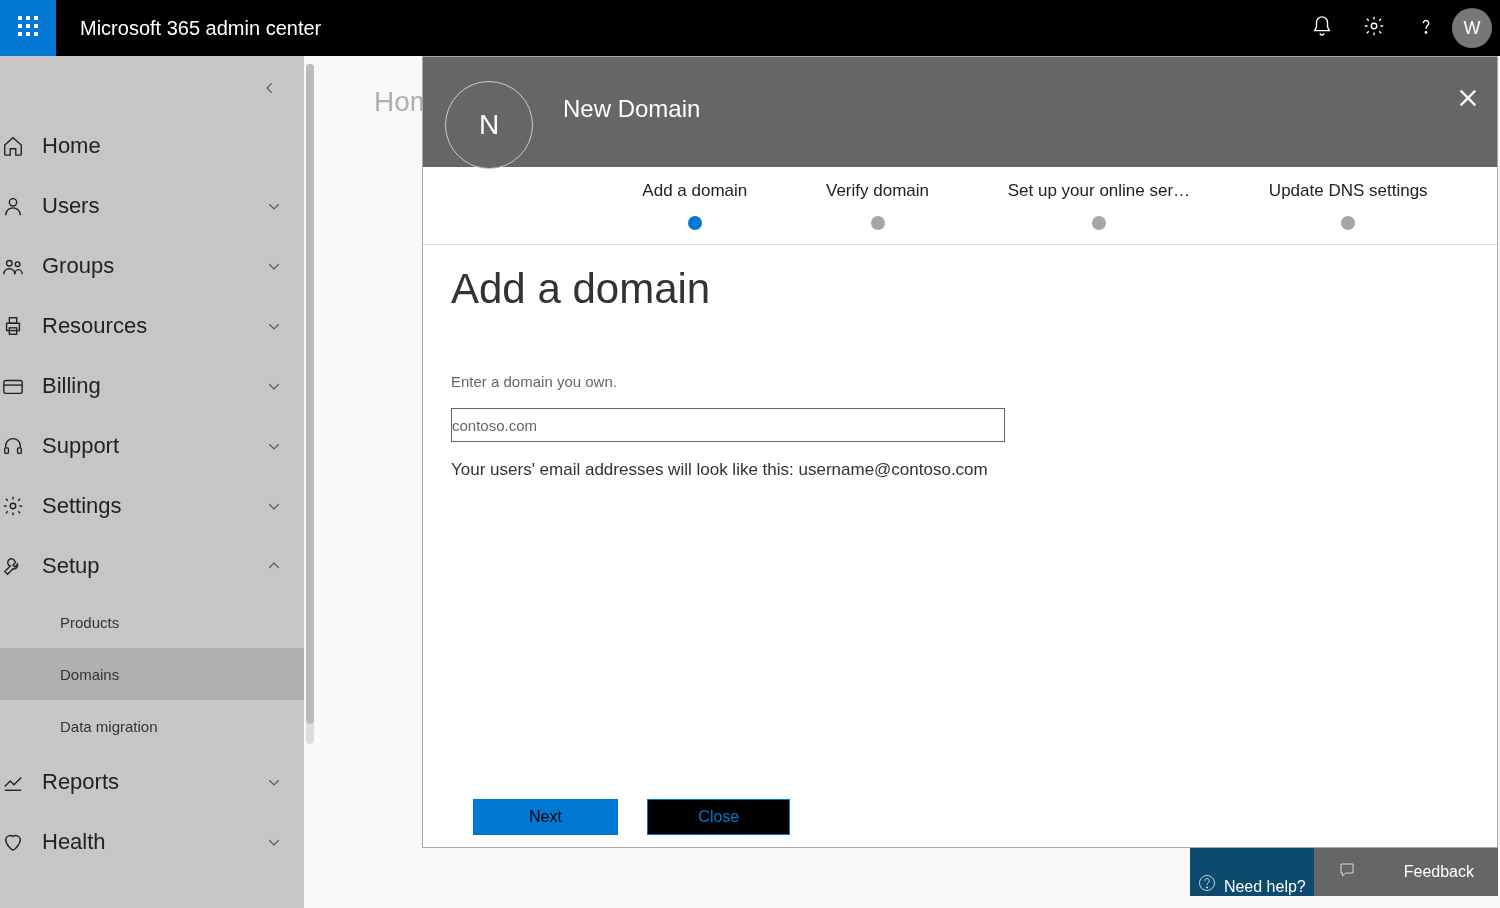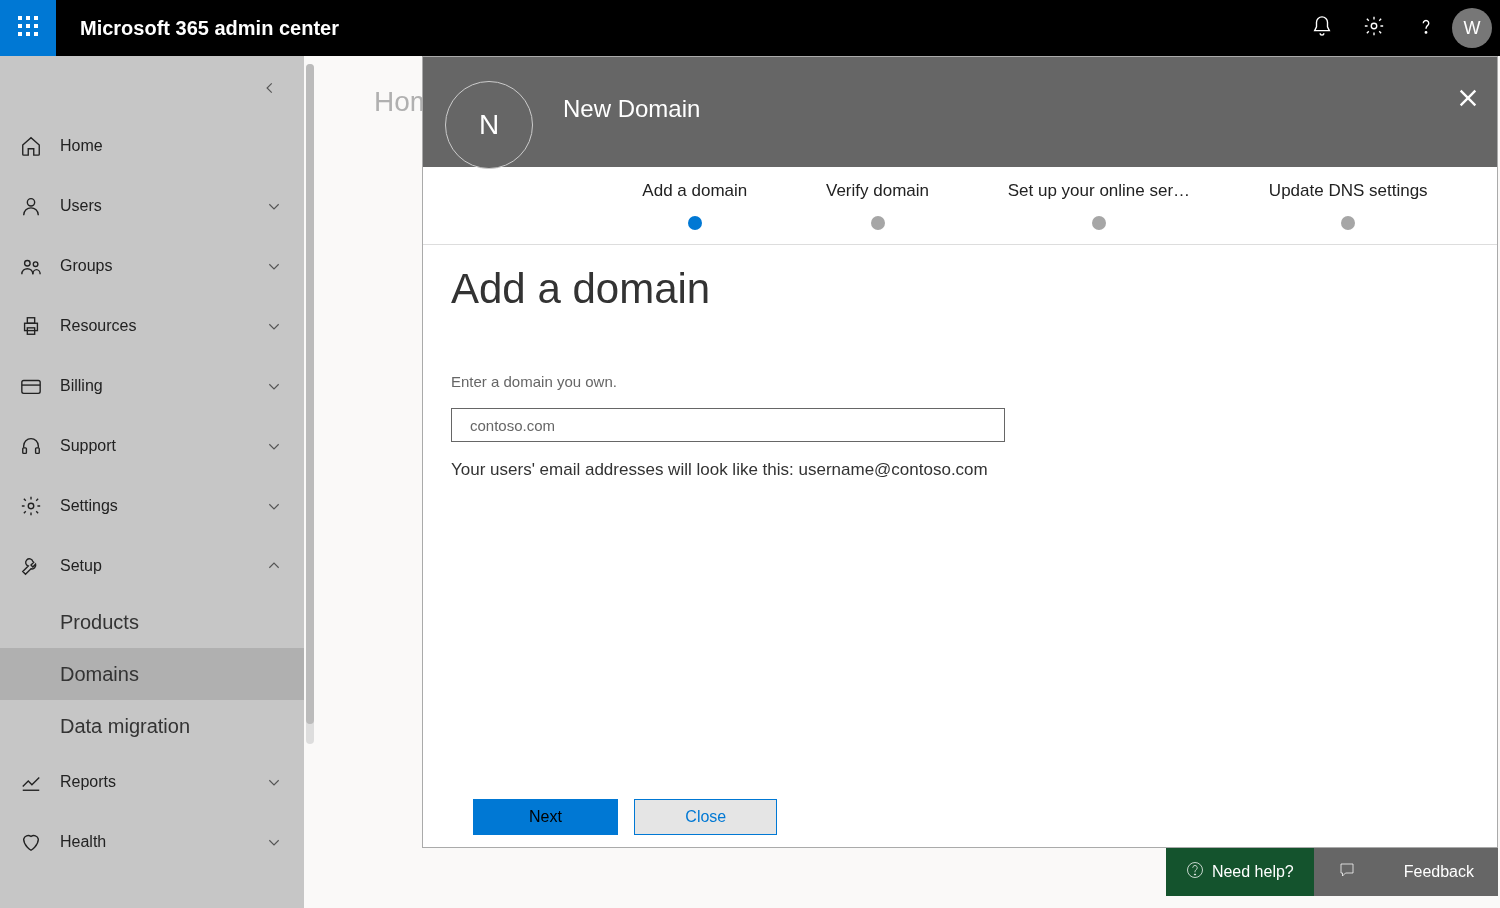--- a/index.html
+++ b/index.html
@@ -2,40 +2,40 @@
 <html><head>
 <meta charset="utf-8">
 <style>
   * { box-sizing: border-box; margin: 0; padding: 0; font-family: "Segoe UI", Arial, sans-serif; }
   body { width: 1500px; height: 908px; overflow: hidden; background: #fff; position: relative; }
 
   
   .topbar { height: 56px; background: #000; color: #fff; display: flex; align-items: center; }
   .waffle { width: 56px; height: 56px; background: #0078d4; display: flex; align-items: center; justify-content: center; cursor: pointer; }
   .waffle svg { fill: #fff; }
-  .app-title { font-size: 20px; margin-left: 24px; font-weight: 700; }
+  .app-title { font-size: 20px; margin-left: 24px; font-weight: 400; }
   .tb-spacer { flex: 1; }
   .tb-icon { width: 52px; height: 56px; display: flex; align-items: center; justify-content: center; cursor: pointer; }
   .tb-icon svg { stroke: #fff; fill: none; stroke-width: 1.5; }
   .avatar { width: 40px; height: 40px; border-radius: 50%; background: #777; color: #fff; display: flex; align-items: center; justify-content: center; font-size: 18px; margin-right: 8px; cursor: pointer; }
 
   
   .body-area { position: absolute; top: 56px; left: 0; right: 0; bottom: 0; display: flex; }
 
   
   .sidebar { width: 304px; background: #c6c6c6; position: relative; color: #333; padding-top: 60px; }
   .collapse-btn { position: absolute; top: 18px; right: 18px; width: 32px; height: 32px; display: flex; align-items: center; justify-content: center; cursor: pointer; color: #555; }
   .collapse-btn svg { stroke: #555; fill: none; stroke-width: 2; }
-  .nav-item { height: 60px; display: flex; align-items: center; padding-left: 18px; cursor: pointer; color: #222; font-size: 16px; }
+  .nav-item { height: 60px; display: flex; align-items: center; cursor: pointer; color: #222; font-size: 22px; }
   .nav-icon { width: 26px; height: 26px; margin-right: 16px; display: flex; align-items: center; justify-content: center; }
   .nav-icon svg { stroke: #222; fill: none; stroke-width: 1.5; }
   .nav-label { flex: 1; }
   .nav-chevron { width: 40px; display: flex; align-items: center; justify-content: center; margin-right: 10px; }
   .nav-chevron svg { stroke: #555; fill: none; stroke-width: 2; }
-  .sub-item { height: 52px; display: flex; align-items: center; padding-left: 60px; cursor: pointer; color: #333; font-size: 20px; }
+  .sub-item { height: 52px; display: flex; align-items: center; padding-left: 60px; cursor: pointer; color: #333; font-size: 15px; }
   .sub-item.active { background: #b0b0b0; }
   .sb-scrollbar { position: absolute; right: -10px; top: 8px; width: 8px; height: 680px; background: #ddd; border-radius: 4px; }
   .sb-thumb { width: 8px; height: 660px; background: #bbb; border-radius: 4px; }
 
   
   .main-content { flex: 1; background: #faf9f8; padding: 30px 0 0 70px; color: #b0b0b0; font-size: 28px; }
 
   
   .panel { position: absolute; top: 56px; left: 422px; right: 2px; bottom: 60px; background: #fff; border: 1px solid #aaa; display: flex; flex-direction: column; }
   .panel-header { height: 110px; background: #666; position: relative; display: flex; align-items: flex-start; padding: 24px 30px; }
@@ -48,32 +48,32 @@
   .steps { display: flex; justify-content: space-around; padding: 14px 30px 14px 180px; border-bottom: 1px solid #ddd; }
   .step { text-align: center; font-size: 17px; color: #222; }
   .step-dot { width: 14px; height: 14px; background: #a6a6a6; border-radius: 50%; margin: 10px auto 0; }
   .step.active .step-dot { background: #0078d4; }
   .step-label { white-space: nowrap; max-width: 190px; overflow: hidden; text-overflow: ellipsis; display: inline-block; }
 
   
   .panel-body { flex: 1; padding: 20px 28px; overflow: auto; }
   .panel-h1 { font-size: 42px; font-weight: 300; color: #333; margin-bottom: 60px; }
   .field-label { color: #666; font-size: 15px; margin-bottom: 18px; }
-  .domain-input { width: 554px; height: 34px; border: 1px solid #666; padding: 0 18px; font-size: 15px; color: #666; margin-bottom: 18px; }
+  .domain-input { width: 554px; height: 34px; border: 1px solid #666; padding: 0 0; font-size: 15px; color: #666; margin-bottom: 18px; }
   .hint { color: #333; font-size: 17px; }
 
   
   .panel-footer { padding: 0 0 12px 50px; }
   .btn { height: 36px; padding: 0 40px; font-size: 16px; cursor: pointer; margin-right: 12px; }
   .btn-primary { background: #0078d4; color: #000000; border: none; padding: 0 56px; }
-  .btn-secondary { background: #e5e5e5; color: #0078d4; border: 1px solid #0078d4; padding: 0 50px; }
+  .btn-secondary { background: #000000; color: #0078d4; border: 1px solid #0078d4; padding: 0 50px; margin-left: 13px; }
 
   
   .br-bar { position: absolute; bottom: 12px; right: 2px; height: 48px; display: flex; }
-  .need-help { background: #14532d; color: #fff; display: flex; align-items: center; padding: 0 20px; cursor: pointer; font-size: 16px; }
+  .need-help { background: #0c4a6e; color: #fff; display: flex; align-items: flex-end; padding: 0 8px; cursor: pointer; font-size: 16px; }
   .need-help svg { stroke: #fff; fill: none; margin-right: 8px; }
   .feedback { background: #666; color: #fff; display: flex; align-items: center; padding: 0 24px; cursor: pointer; font-size: 16px; gap: 40px; }
   .feedback svg { stroke: #fff; fill: none; margin-right: 8px; }
 </style>
 </head>
 <body>
 
 <div class="topbar">
   <div class="waffle">
     <span>

